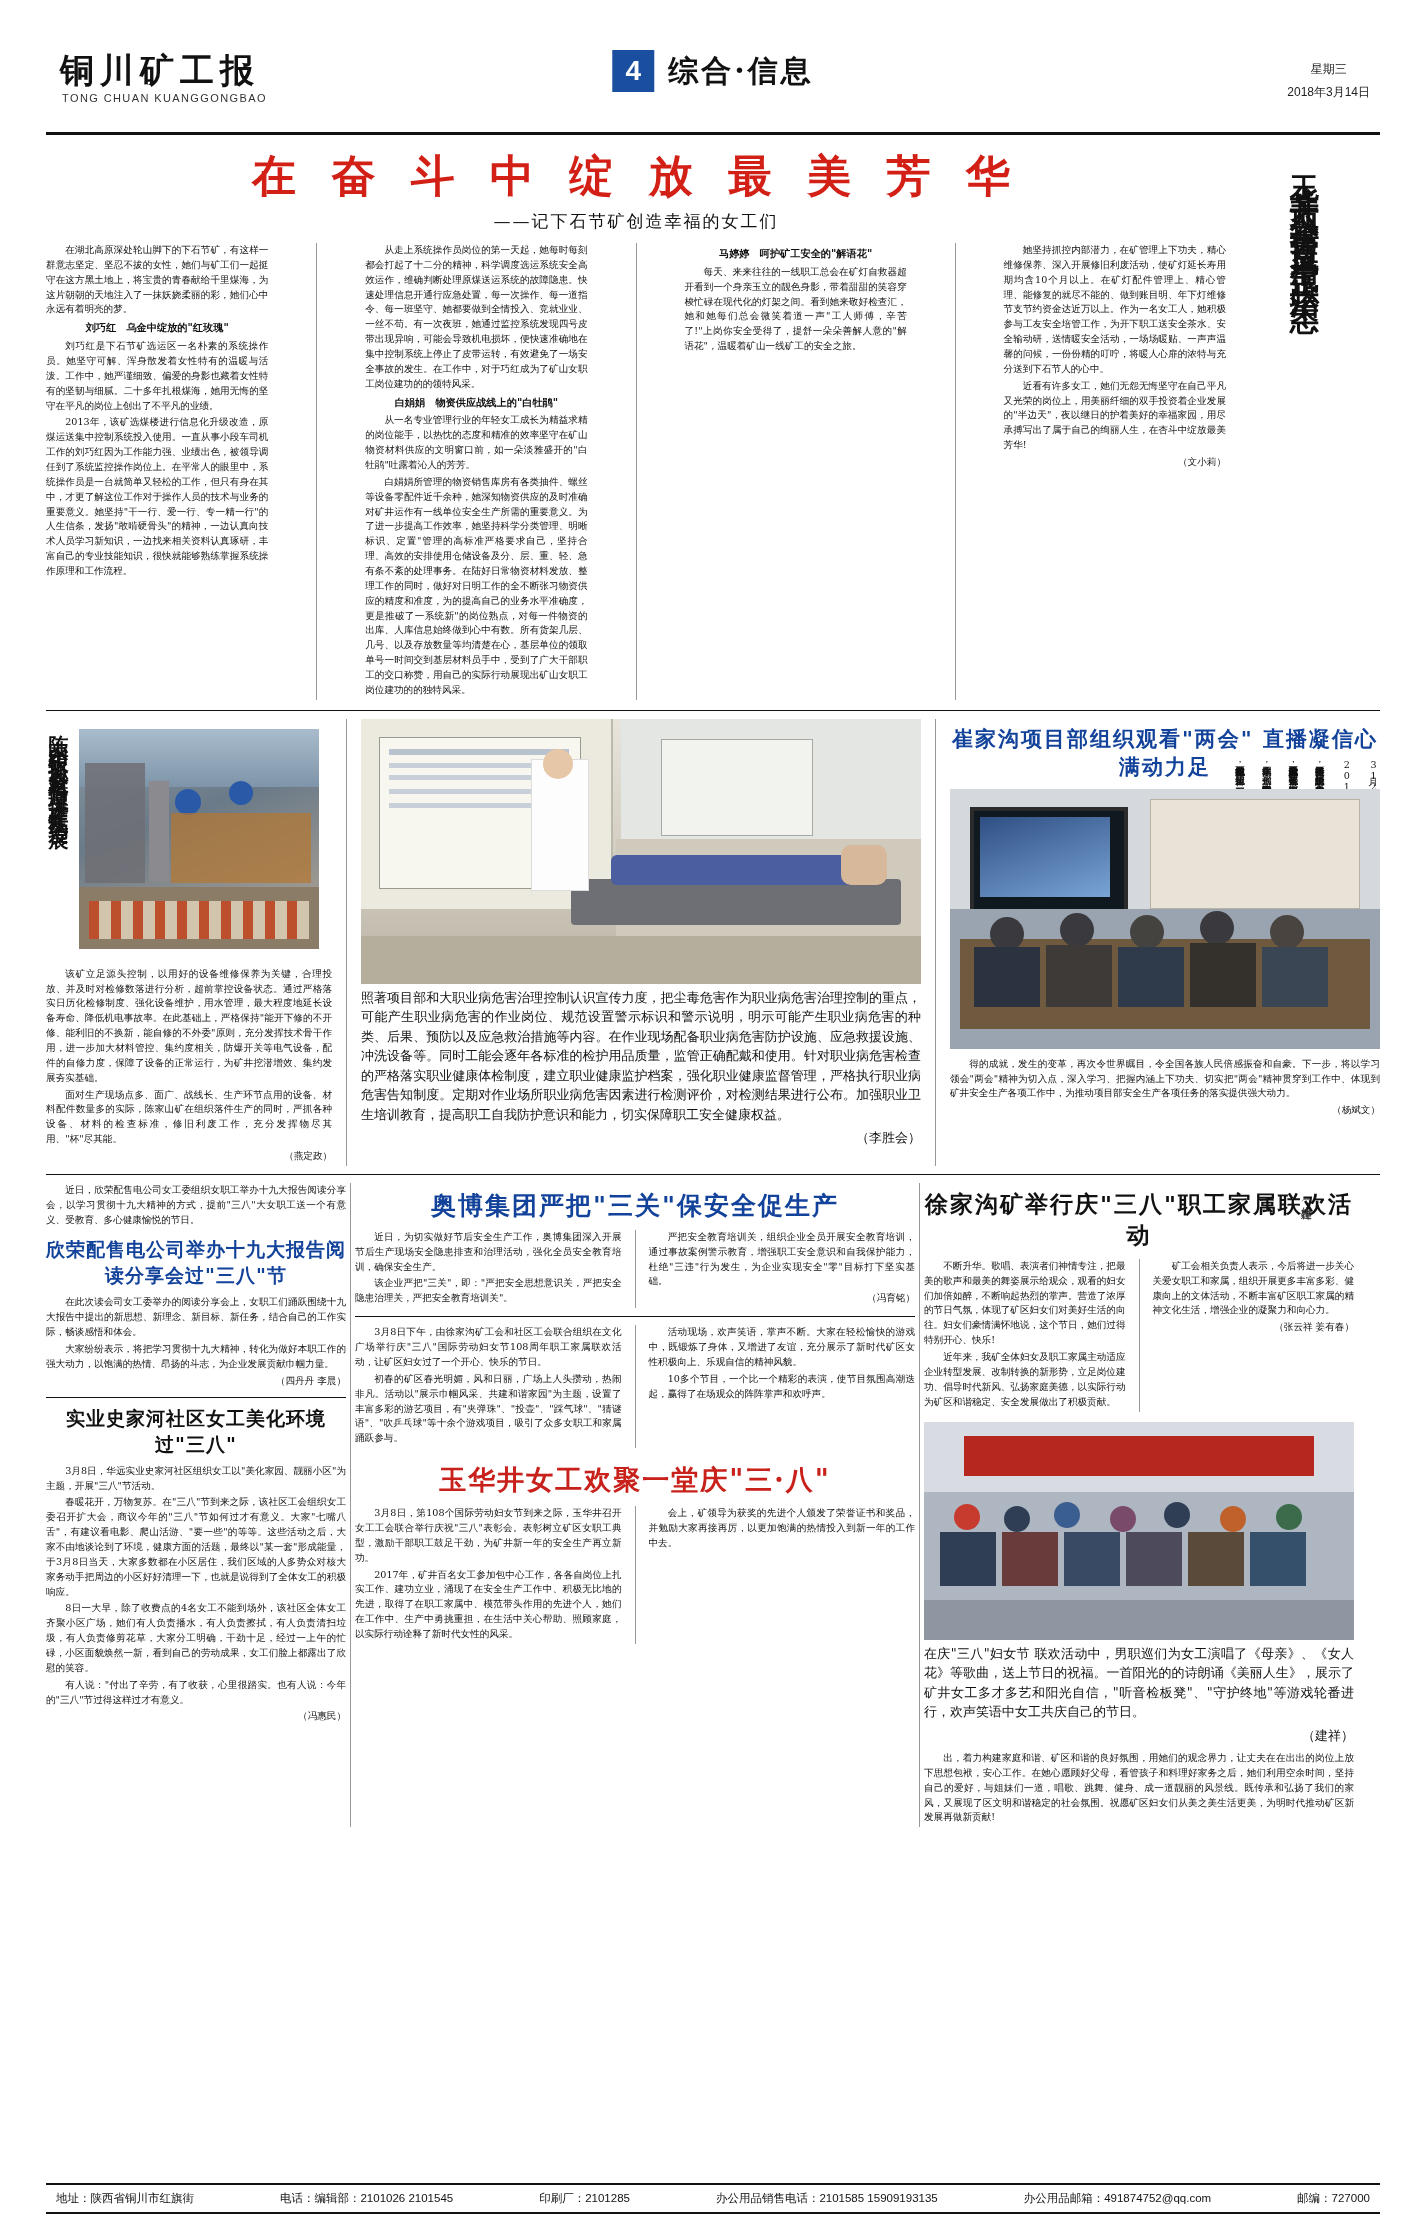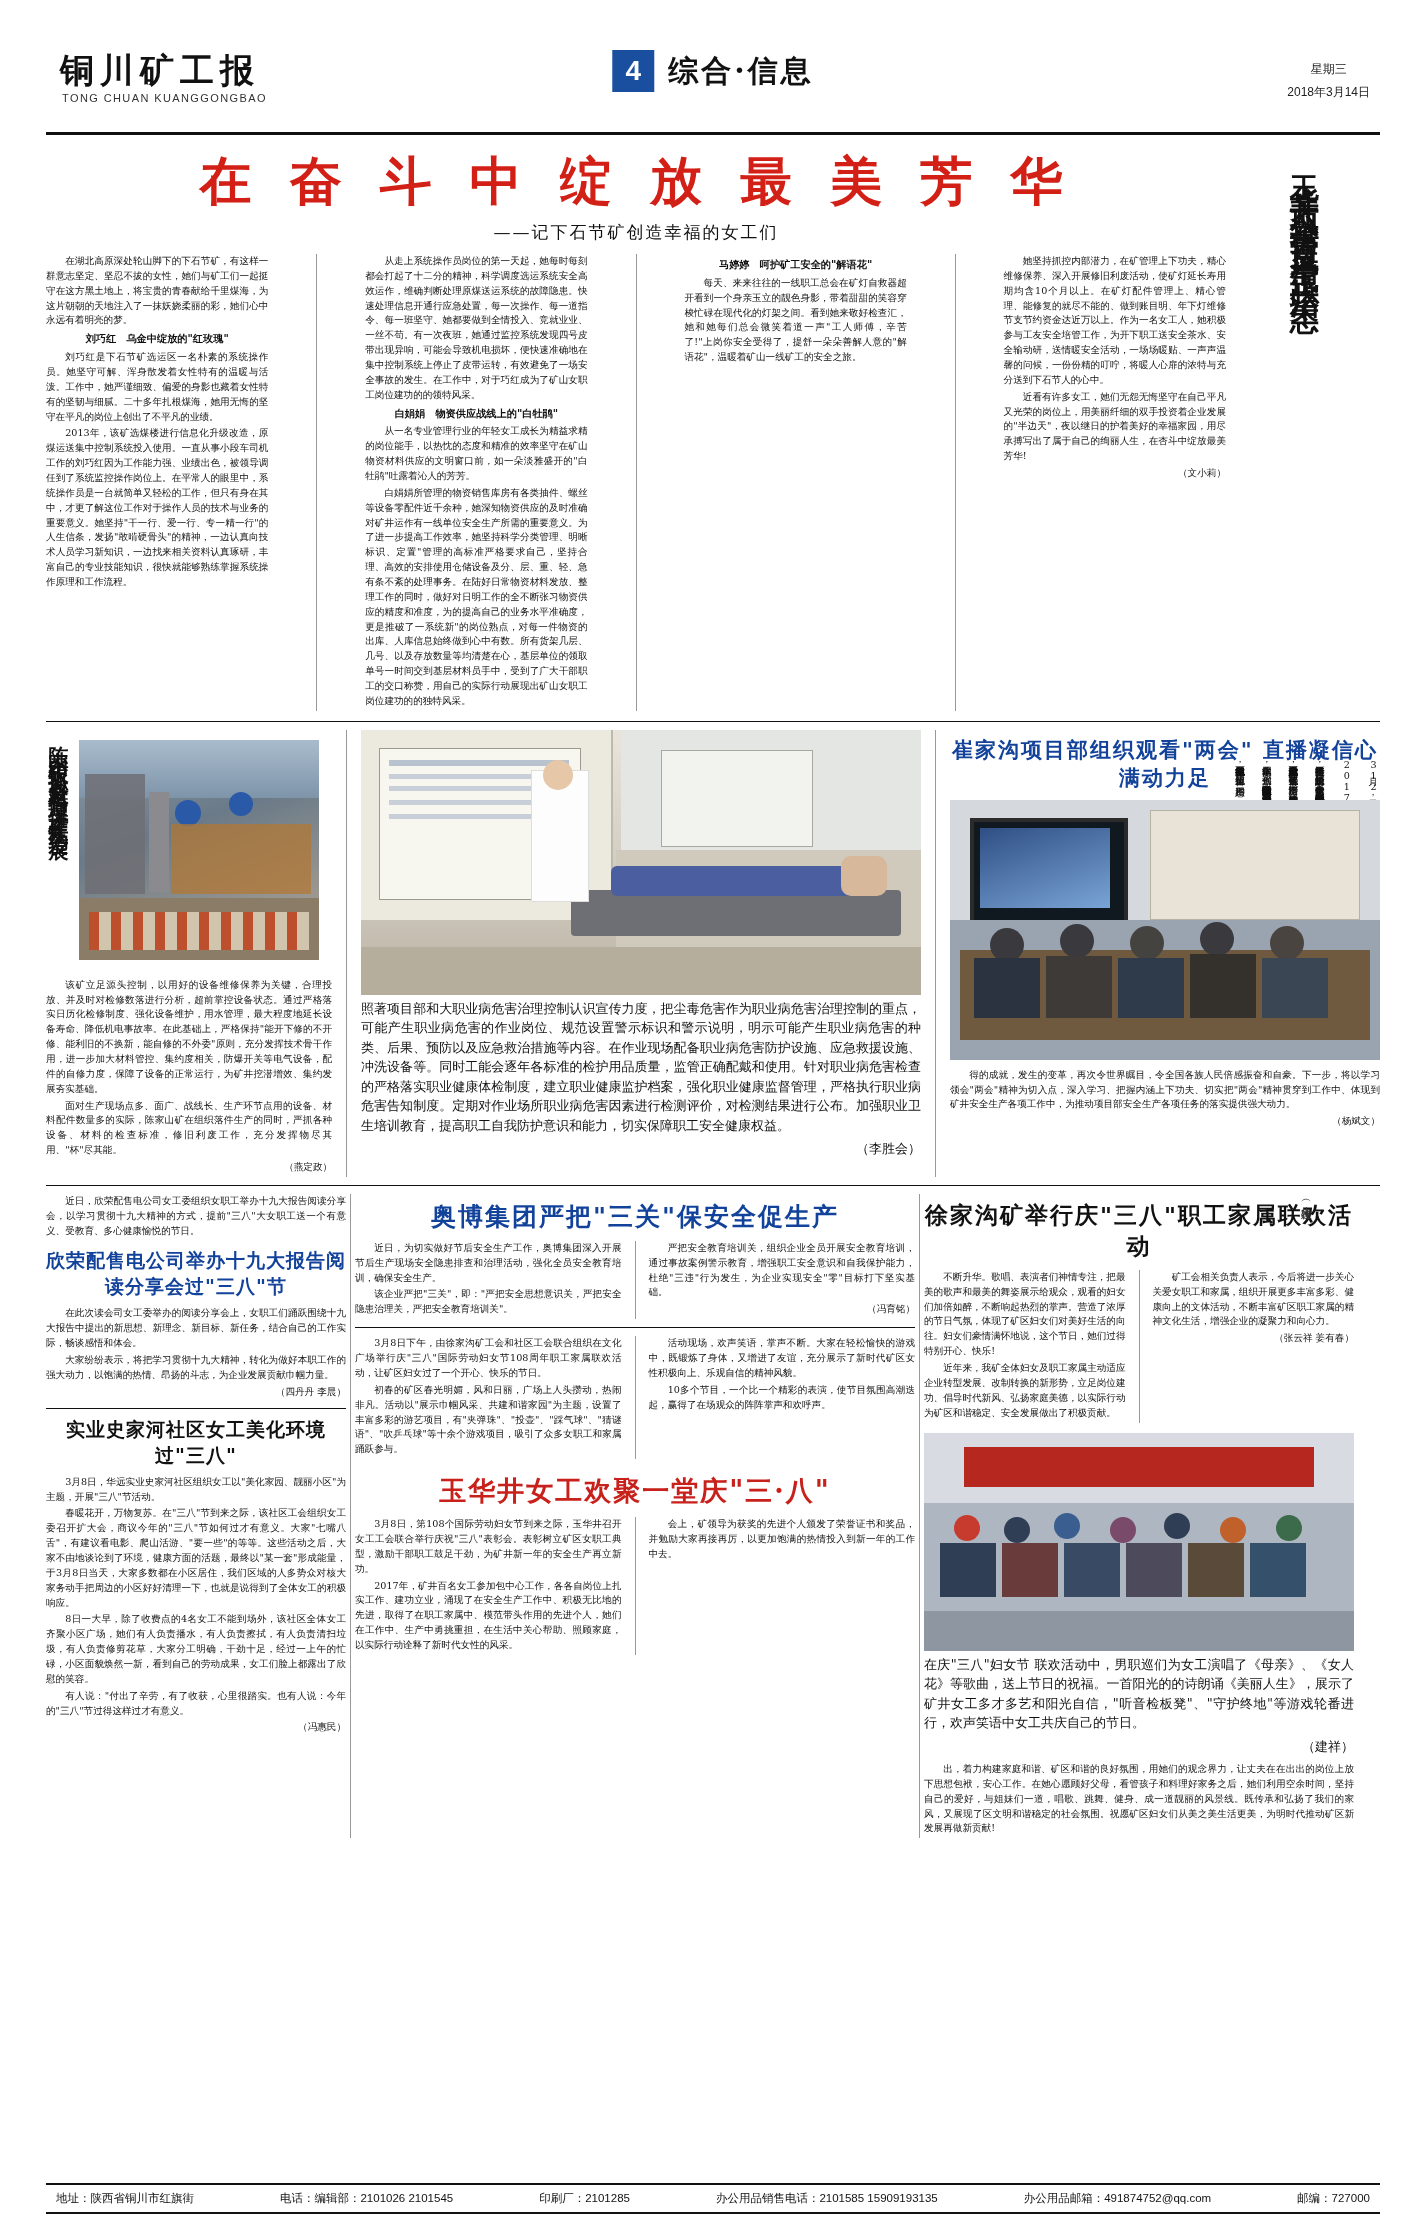--- a/index.html
+++ b/index.html
@@ -50,21 +50,21 @@
   }
   .rule-top{
     height:3px;background:#111;margin-top:2px;
   }
 
   
   .body-wrap{position:relative;margin-top:8px;}
   .headline-red{
     text-align:center;
     color:#d32017;
-    font-size:52px;font-weight:bold;letter-spacing:10px;
+    font-size:44px;font-weight:bold;letter-spacing:10px;
     margin:12px 0 4px 0;
     font-family:"DejaVu Serif","Liberation Serif",serif;
   }
   .headline-sub{
     text-align:center;font-size:17px;color:#111;letter-spacing:2px;margin-bottom:10px;
   }
   
   .vert-col{
     position:absolute;right:0;top:0;width:150px;
   }

